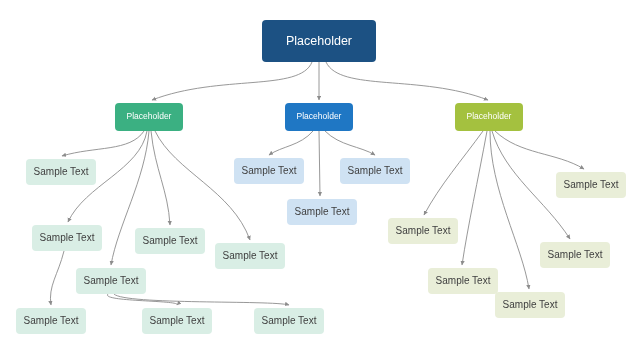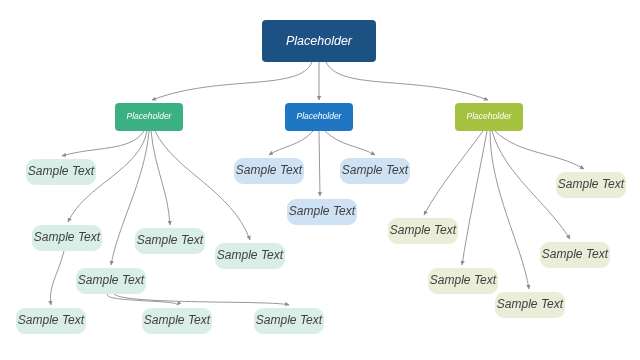--- a/index.html
+++ b/index.html
@@ -29,36 +29,35 @@
   .node {
     position: absolute;
     box-sizing: border-box;
     display: flex;
     align-items: center;
     justify-content: center;
     text-align: center;
     border-radius: 5px;
     line-height: 1.15;
     white-space: nowrap;
-    font-style: italic;
   }
   .node-root {
     font-size: 12.5px;
     color: #ffffff;
     border-radius: 4px;
   }
   .node-branch {
     font-size: 8.5px;
     color: #ffffff;
     border-radius: 4px;
   }
   .node-leaf {
-    font-size: 12px;
+    font-size: 10px;
     color: #404040;
-    border-radius: 9px;
+    border-radius: 4px;
   }
 </style>
 </head>
 <body>
 
 <div id="diagram-canvas">
   <svg id="connector-layer" viewBox="0 0 640 360">
     <defs>
       <marker id="arrowhead" markerWidth="6" markerHeight="6" refX="4.6" refY="2.4" orient="auto" markerUnits="strokeWidth">
         <path d="M0,0 L5,2.4 L0,4.8 z" fill="#8c8c8c"></path>

